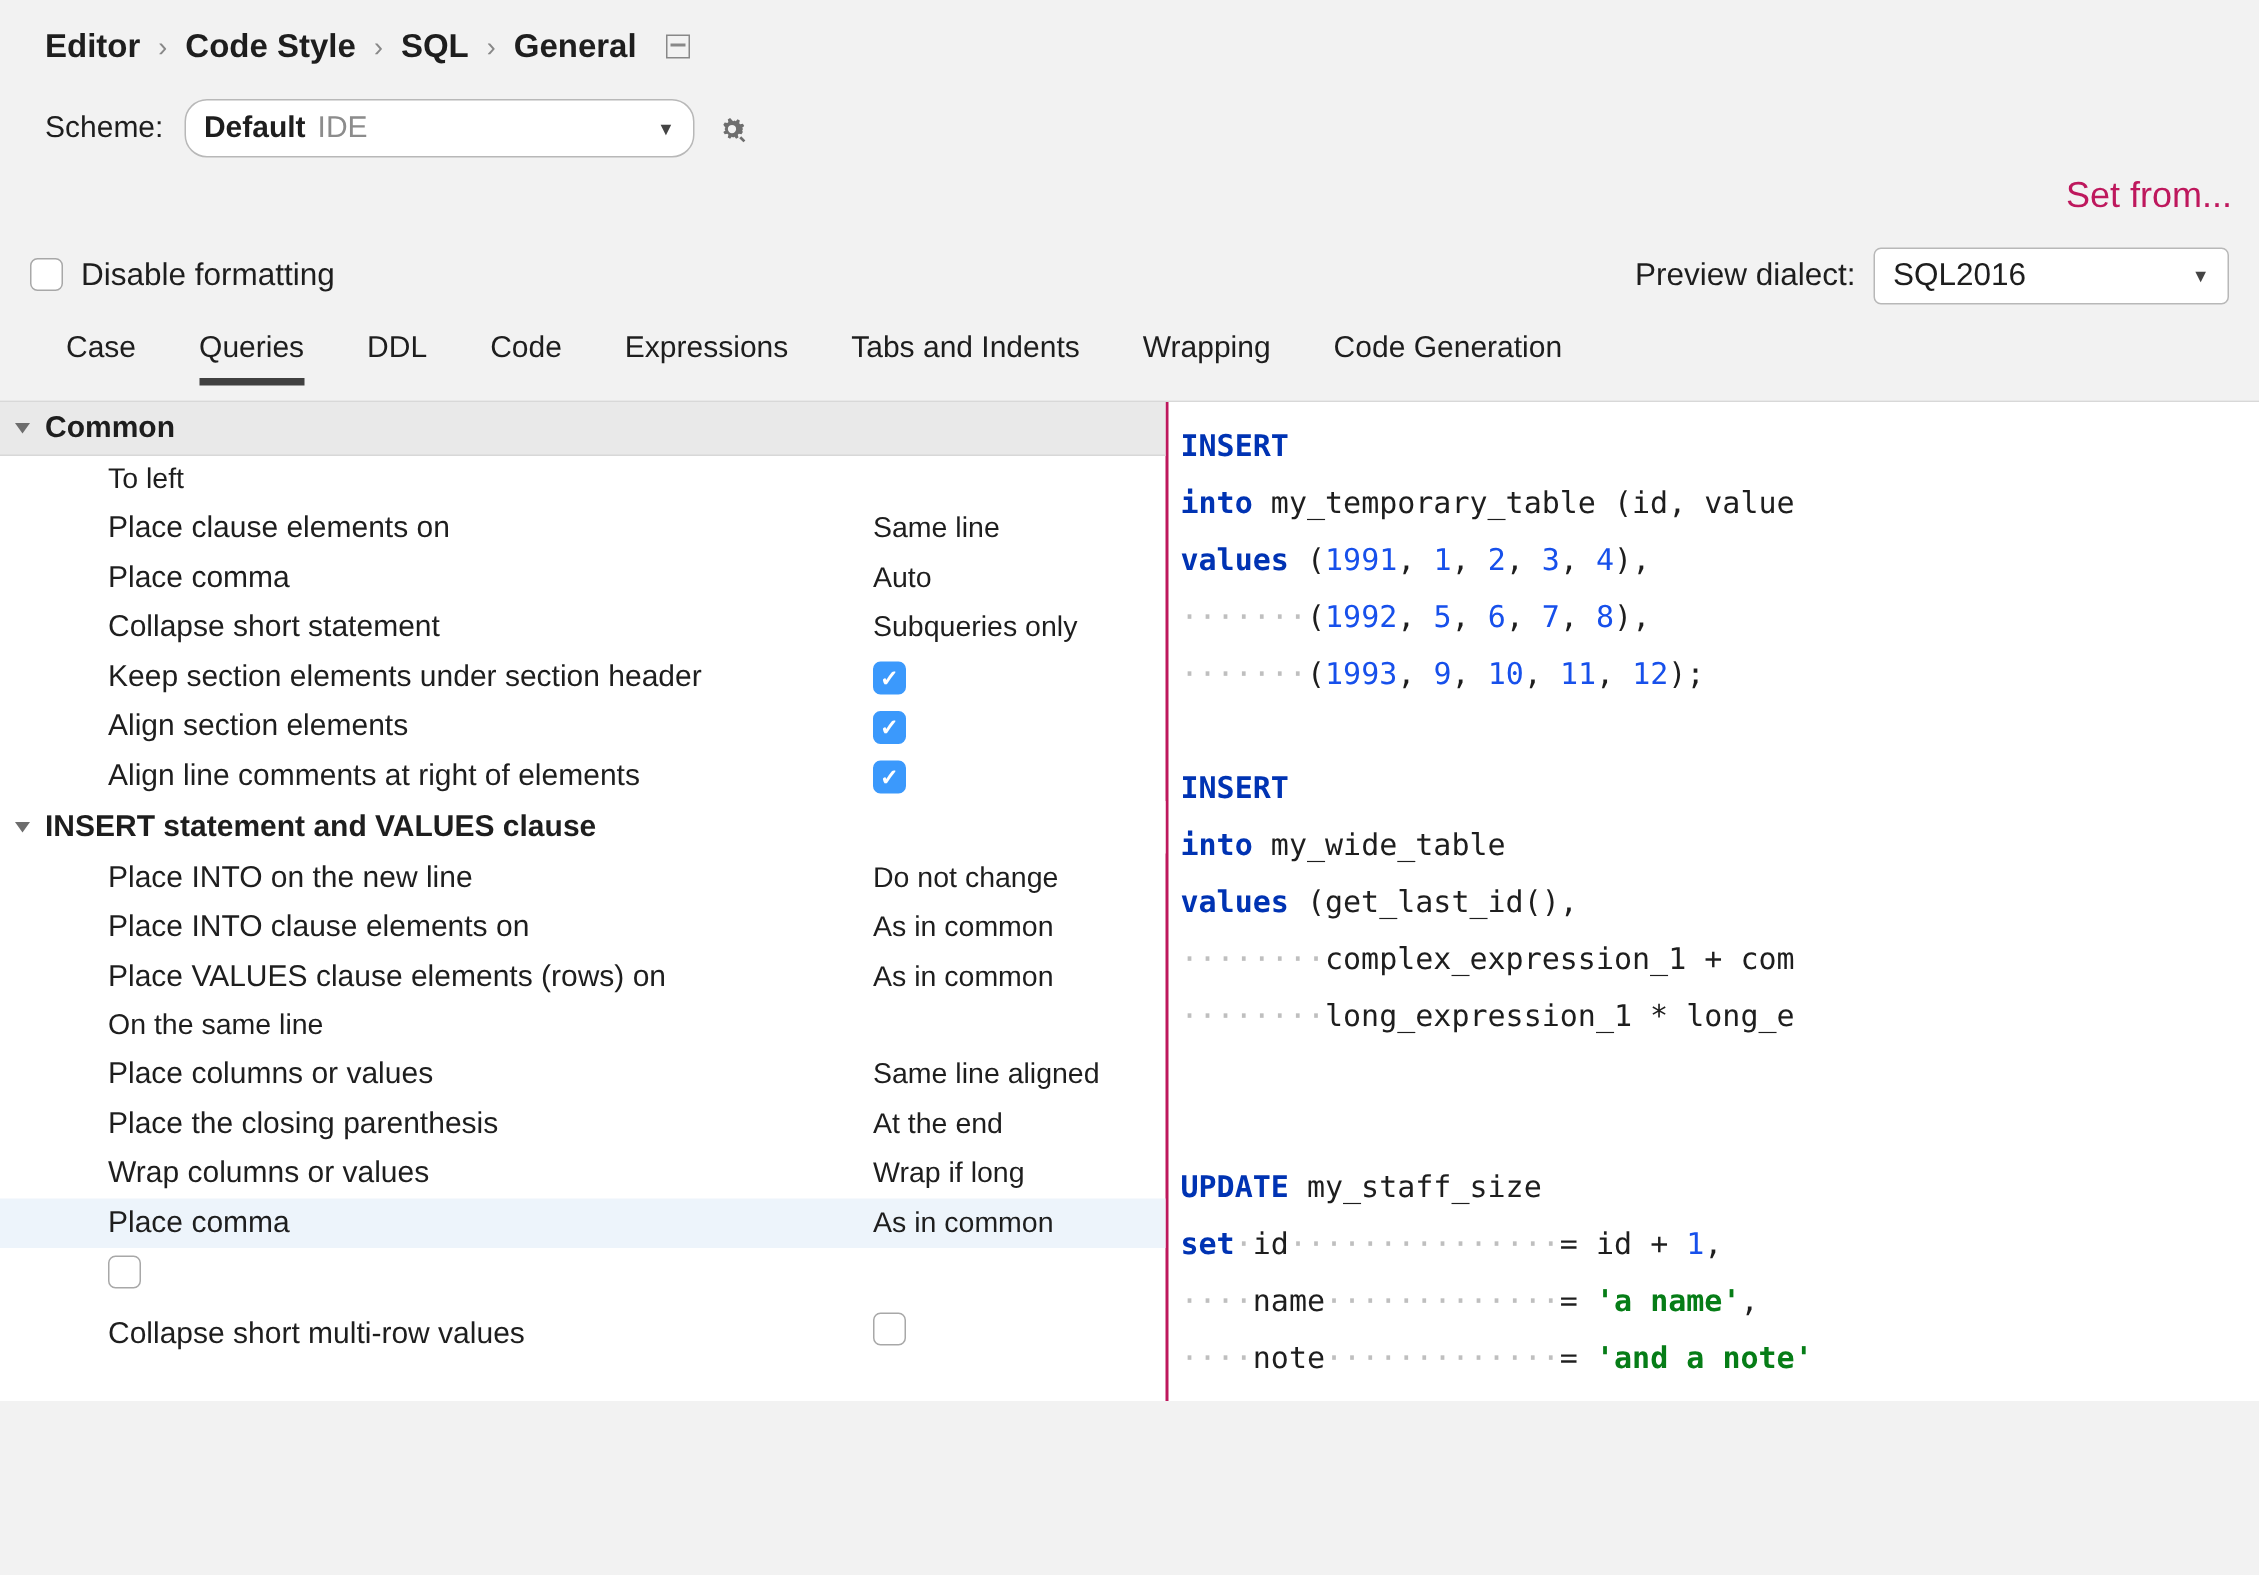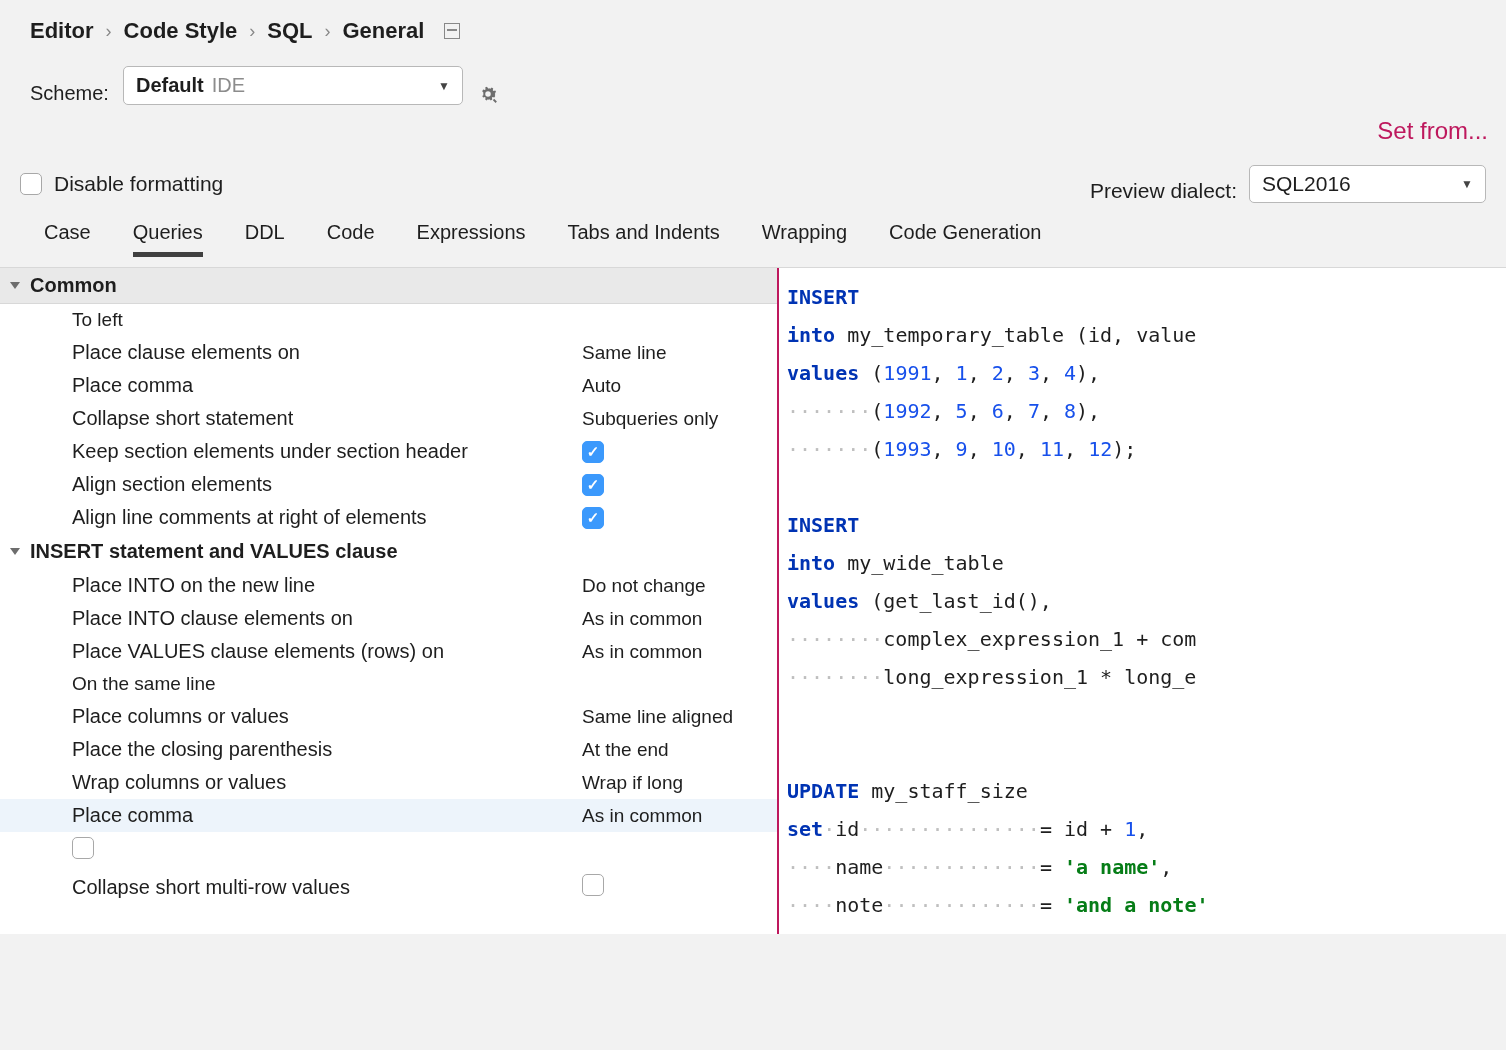--- a/index.html
+++ b/index.html
@@ -31,31 +31,31 @@
       position: relative;
       margin-left: 8px;
     }
     .breadcrumb-icon-box::after {
       content: "";
       position: absolute; left: 2px; top: 5px; right: 2px; height: 1.5px;
       background: #888;
     }
     .scheme-row {
       display: flex;
-      align-items: flex-end;
+      align-items: center;
       gap: 14px;
       font-size: 20px;
     }
     .scheme-label { color: #1e1e1e; }
     .scheme-select {
       display: flex;
       align-items: center;
       background: #fff;
       border: 1px solid #b8b8b8;
-      border-radius: 5px;
+      border-radius: 15px;
       padding: 7px 12px;
       width: 340px;
       cursor: pointer;
     }
     .scheme-select .bold { font-weight: 700; margin-right: 8px; }
     .scheme-select .ide { color: #8c8c8c; }
     .scheme-select .chev { margin-left: auto; color: #444; font-size: 12px; }
     .gear-icon {
       width: 22px; height: 22px; color: #6e6e6e; cursor: pointer;
     }
@@ -66,33 +66,33 @@
       color: #be185d;
     }
     .options-bar {
       display: flex;
       align-items: center;
       padding: 16px 20px 18px 20px;
       background: #f2f2f2;
       border-bottom: 0;
     }
     .disable-cb {
-      display: flex; align-items: center; gap: 12px; font-size: 21px;
+      display: flex; gap: 12px; font-size: 21px;
     }
     .checkbox {
       width: 22px; height: 22px; border: 1.5px solid #a8a8a8;
       border-radius: 5px; background: #fff; display: inline-flex;
       align-items: center; justify-content: center; cursor: pointer;
     }
     .checkbox.checked { background: #3b99fc; border-color: #3b99fc; }
     .checkbox.checked::after {
       content: "✓"; color: #fff; font-size: 15px; font-weight: 700;
     }
     .preview-dialect {
-      margin-left: auto; display: flex; align-items: flex-end; gap: 12px;
+      margin-left: auto; display: flex; align-items: center; gap: 12px;
       font-size: 21px;
     }
     .dialect-select {
       display: flex; align-items: center; background: #fff;
       border: 1px solid #b8b8b8; border-radius: 5px;
       padding: 6px 12px; width: 237px; cursor: pointer;
     }
     .dialect-select .chev { margin-left: auto; color: #444; font-size: 12px; }
     .tabs {
       display: flex; gap: 42px; padding: 0 40px 10px 44px;

